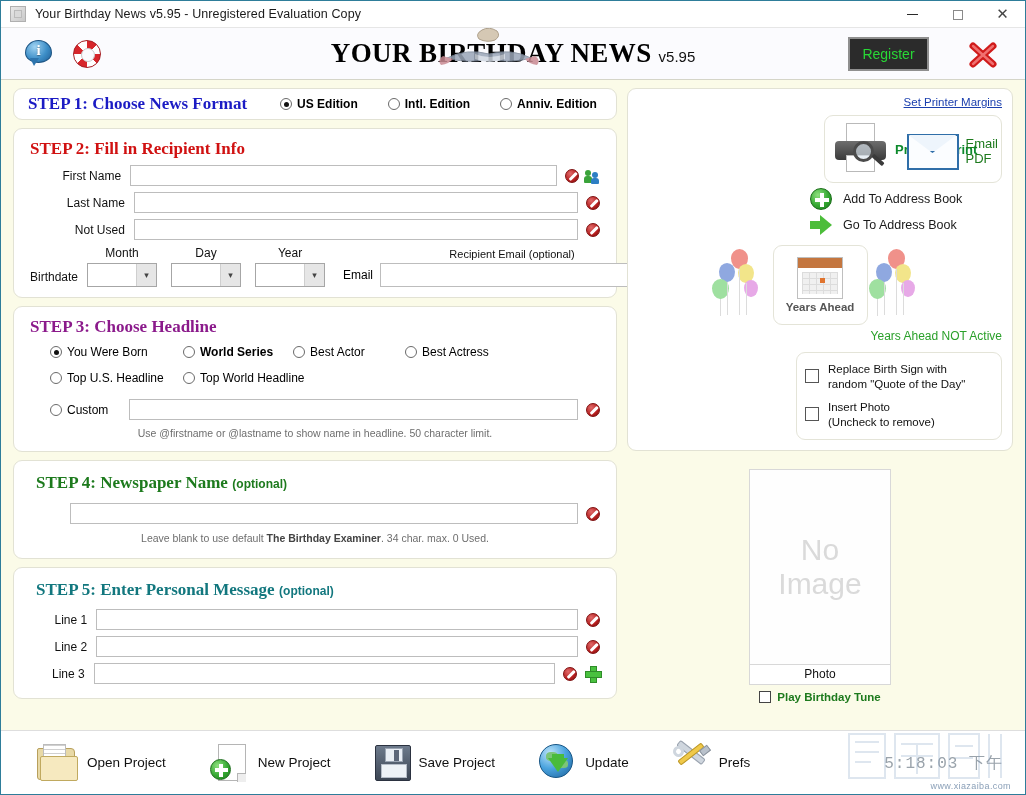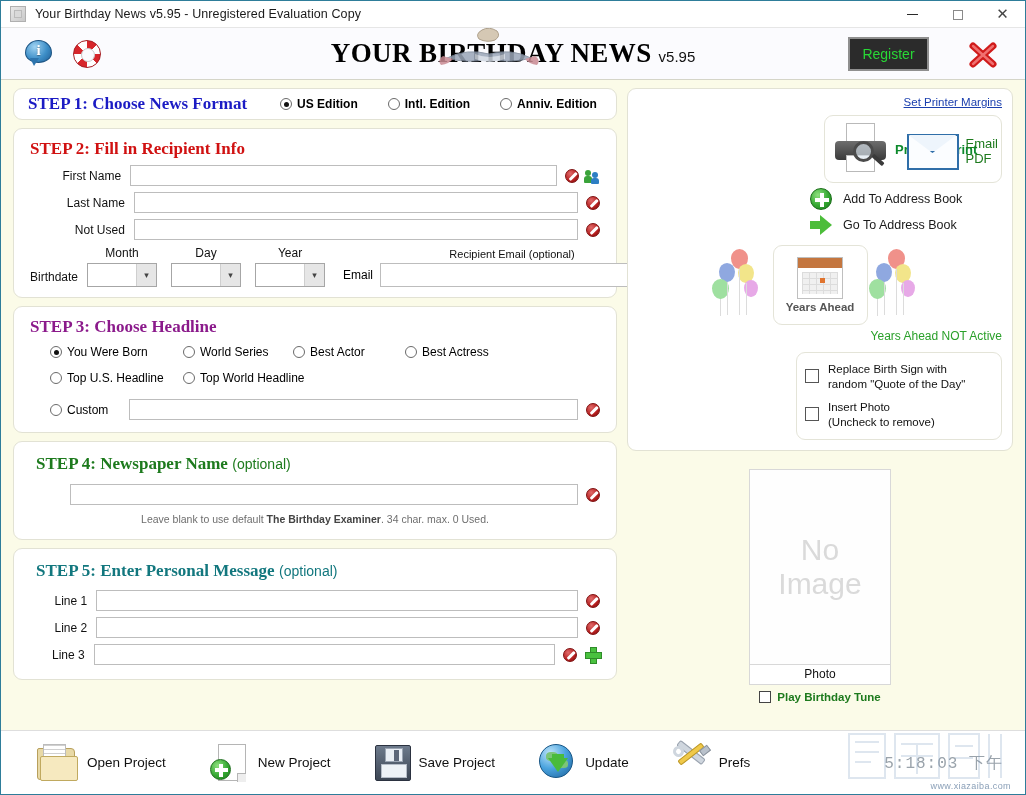--- a/index.html
+++ b/index.html
@@ -125,21 +125,21 @@
   
   #step1 {
     height:32px; display:flex; align-items:center; padding:0 14px; gap:0;
   }
   .step-title { font-family:"Liberation Serif", serif; font-weight:bold; font-size:17px; }
   #s1t { color:#1b1bc4; }
   #s2t { color:#d01111; }
   #s3t { color:#8b1a8b; }
   #s4t { color:#1d7a1d; }
   #s5t { color:#12777e; }
-  .opt-sub { font-size:14px; font-weight:normal; }
+  .opt-sub { font-size:12px; font-weight:bold; }
 
   .radio {
     display:inline-flex; align-items:center; gap:5px; cursor:pointer; white-space:nowrap;
   }
   .rdo {
     width:12px;height:12px;border-radius:50%;border:1px solid #6a6a6a;background:#fff;
     display:inline-block; position:relative; flex:0 0 auto;
   }
   .rdo.on::after{
     content:""; position:absolute; left:2.5px; top:2.5px; width:5px;height:5px;border-radius:50%;background:#111;
@@ -485,21 +485,21 @@
       <div class="panel step-panel">
         <div class="hdr"><span class="step-title" id="s3t">STEP 3: Choose Headline</span></div>
 
         <div style="display:flex;align-items:center;margin:8px 0 0 20px;">
           <label class="radio" style="width:133px;">
             <span class="rdo on"></span>
             <span class="lbl" style="font-weight:normal;">You Were Born</span>
           </label>
           <label class="radio" style="width:110px;">
             <span class="rdo"></span>
-            <span class="lbl" style="font-weight:normal;">World Series</span>
+            <span class="lbl" style="font-weight:bold;">World Series</span>
           </label>
           <label class="radio" style="width:112px;">
             <span class="rdo"></span>
             <span class="lbl" style="font-weight:normal;">Best Actor</span>
           </label>
           <label class="radio">
             <span class="rdo"></span>
             <span class="lbl" style="font-weight:normal;">Best Actress</span>
           </label>
         </div>
@@ -517,20 +517,21 @@
 
         <div style="display:flex;align-items:center;margin:14px 0 0 20px;">
           <label class="radio" style="width:87px;">
             <span class="rdo"></span>
             <span class="lbl" style="font-weight:normal;">Custom</span>
           </label>
           <input class="txt" style="width: 492px;" value="">
           <span class="ico-ban"></span>
         </div>
 
+        <div class="hint" style="margin-top:7px;">Use @firstname or @lastname to show name in headline. 50 character limit.</div>
       </div>
 
       <div class="panel step-panel" style="padding-top:12px;padding-bottom:14px;">
         <div class="hdr" style="margin-left:6px;">
           <span class="step-title" id="s4t">STEP 4: Newspaper Name</span>
           <span class="opt-sub" style="color:#1d7a1d;">(optional)</span>
         </div>
         <div style="display:flex;align-items:center;margin:10px 0 0 40px;">
           <input class="txt" style="width: 566px;" value="">
           <span class="ico-ban"></span>

